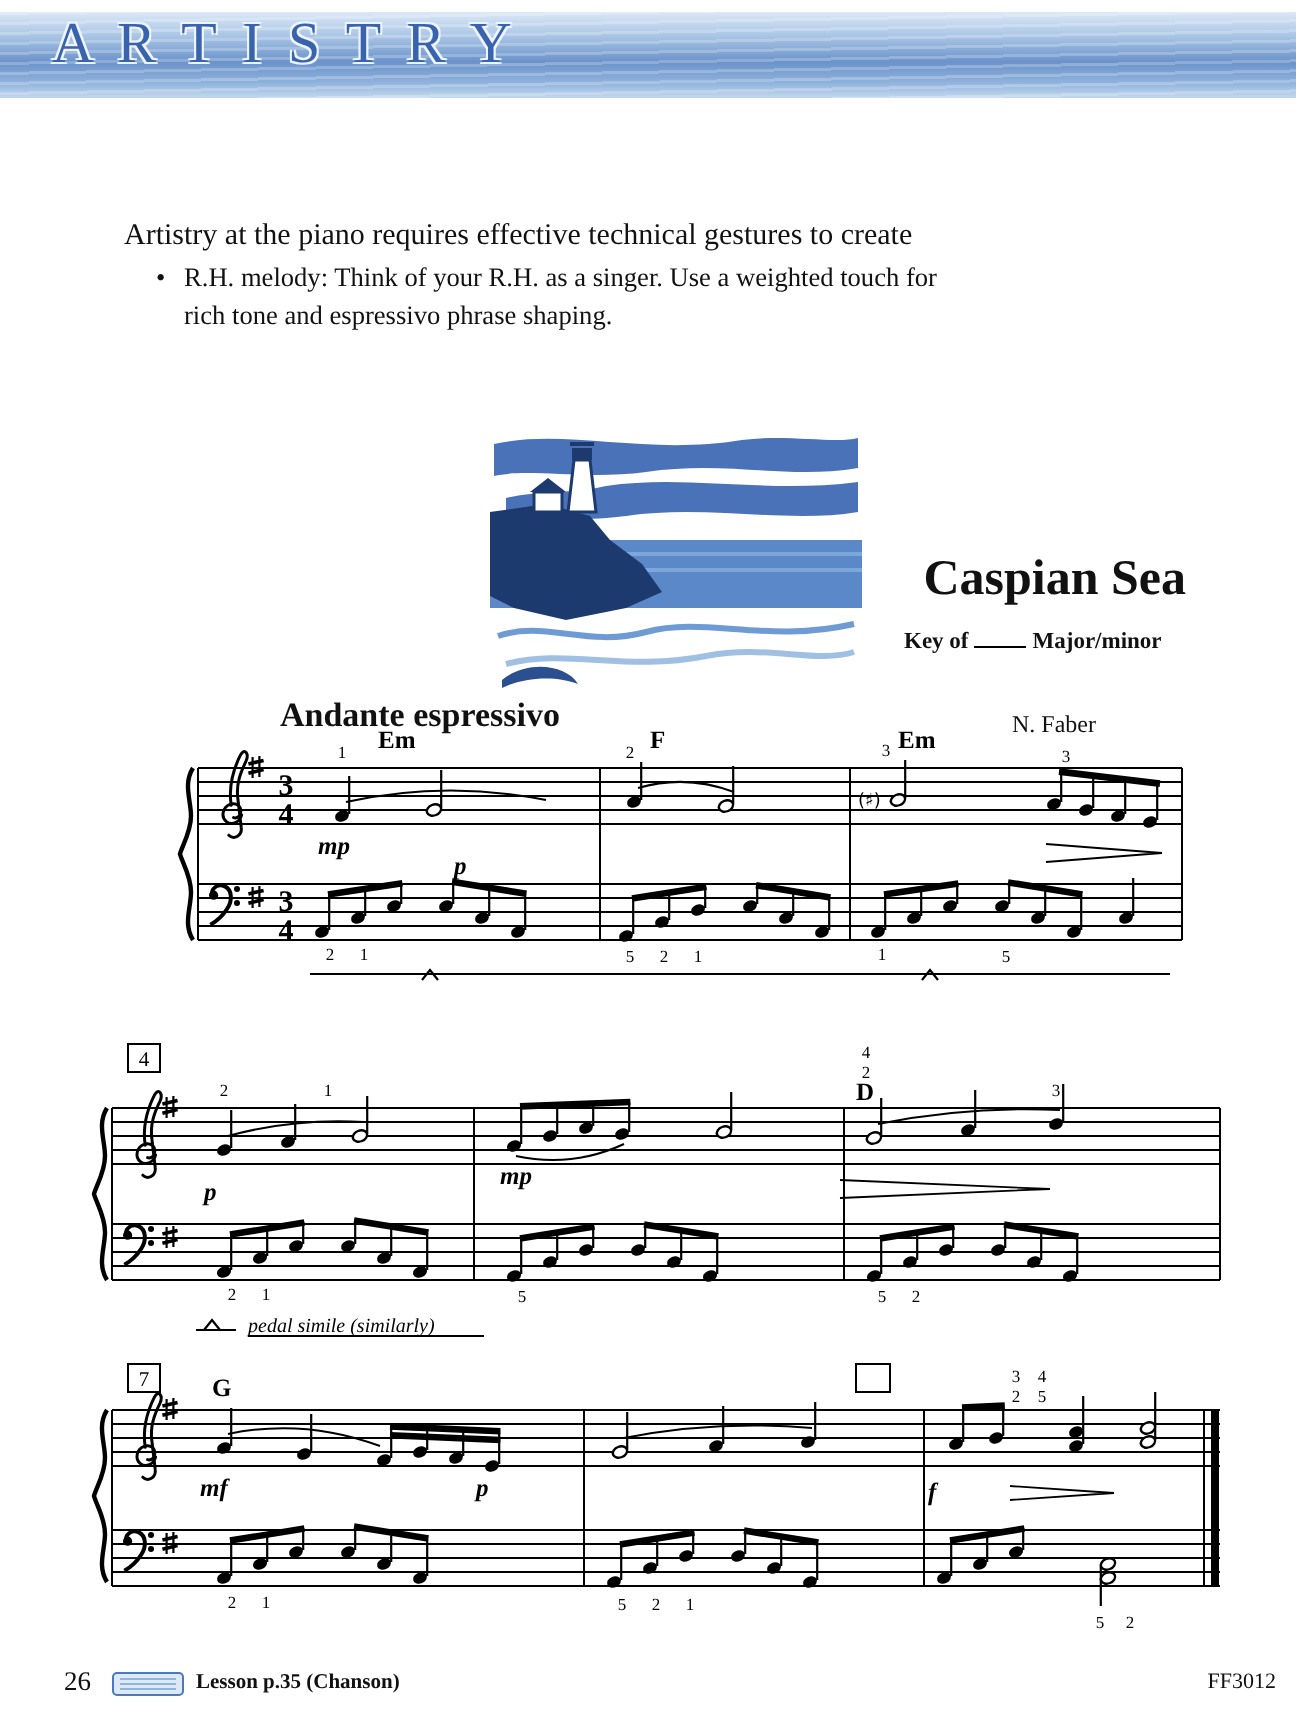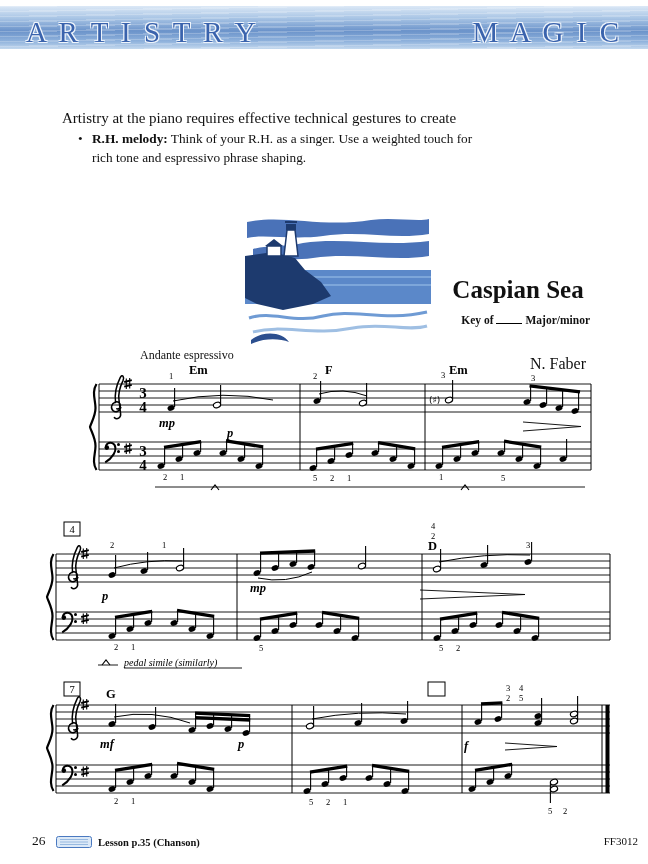--- a/index.html
+++ b/index.html
@@ -3,40 +3,40 @@
 <meta charset="utf-8">
 <style>
   *{margin:0;padding:0;box-sizing:border-box}
   html,body{background:#fff}
   body{width:648px;height:864px;font-family:"Liberation Serif",serif;color:#111}
   .page{position:relative;width:648px;height:864px;background:#fff;overflow:hidden}
 
   
   .banner{position:absolute;top:6px;left:0;width:648px;height:43px;
     background:linear-gradient(180deg,#dbe8f6 0%,#a9c5e5 28%,#6b93ca 58%,#8fb2dc 82%,#c3d8ee 100%);
-    display:flex;align-items:flex-end;justify-content:space-between;padding:0 26px;}
+    display:flex;align-items:flex-start;justify-content:space-between;padding:0 26px;}
   .banner::after{content:"";position:absolute;inset:0;
     background:repeating-linear-gradient(179deg,rgba(255,255,255,.22) 0 1.5px,rgba(255,255,255,0) 1.5px 5px);}
   .banner-word{position:relative;z-index:1;font-family:"Liberation Serif",serif;font-size:29px;color:#3a63ad;
     letter-spacing:3px;text-shadow:1px 1px 0 #eef4fb,-1px -1px 0 #eef4fb,1px -1px 0 #eef4fb,-1px 1px 0 #eef4fb;}
 
   
   .intro{position:absolute;left:62px;top:108px;width:420px;font-size:15px;line-height:1.42}
   .bullets{position:absolute;left:78px;top:130px;width:398px;font-size:13.3px;line-height:1.42;list-style:none}
   .bullet{position:relative;padding-left:14px;margin-bottom:11px}
   .bullet::before{content:"\2022";position:absolute;left:0;top:0}
-  .blabel{font-weight:700}
+  .blabel{font-weight:400}
 
   
   .illus{position:absolute;left:243px;top:212px}
-  .piece-title{position:absolute;left:443px;top:276px;width:150px;text-align:center;font-size:25px;font-weight:700}
-  .keyline{position:absolute;left:435px;top:313px;width:155px;text-align:right;font-size:11.5px;font-weight:700}
+  .piece-title{position:absolute;left:443px;top:276px;width:150px;text-align:right;font-size:25px;font-weight:700}
+  .keyline{position:absolute;left:452px;top:313px;width:155px;text-align:left;font-size:11.5px;font-weight:700}
   .key-blank{display:inline-block;width:26px;height:11px;border-bottom:1px solid #000;margin:0 3px}
-  .tempo{position:absolute;left:140px;top:348px;font-size:12px;font-weight:400}
-  .composer{position:absolute;left:530px;top:355px;font-size:16px}
+  .tempo{position:absolute;left:140px;top:348px;font-size:17px;font-weight:700}
+  .composer{position:absolute;left:506px;top:355px;font-size:12px}
 
   
   .sys{position:absolute}
   svg text{font-family:"Liberation Serif",serif;fill:#000}
   .chord{font-size:12.5px;font-weight:700}
   .dyn{font-size:12.5px;font-weight:700;font-style:italic}
   .fing{font-size:8.5px;text-anchor:middle}
   .tsig{font-size:15px;font-weight:700;text-anchor:middle}
   .mnum{font-size:10.5px;text-anchor:middle}
   .acc{font-size:9px;font-family:"DejaVu Sans",sans-serif}
@@ -44,32 +44,31 @@
   .stf{stroke:#000;stroke-width:.9;fill:none}
   .bar{stroke:#000;stroke-width:1;fill:none}
   .thin{stroke:#000;stroke-width:.9;fill:none}
   .beam{stroke:#000;stroke-width:3.3;fill:none}
   .stem{stroke:#000;stroke-width:1.1;fill:none}
   .slur{stroke:#000;stroke-width:1;fill:none}
   .mbox{fill:none;stroke:#000;stroke-width:1}
 
   
   .page-num{position:absolute;left:32px;top:833px;font-size:13.5px}
-  .lesson{position:absolute;left:56px;top:836px;display:flex;align-items:center;gap:6px}
+  .lesson{position:absolute;left:56px;top:836px;display:flex;gap:6px}
   .lesson-text{font-size:10.5px;font-weight:700}
   .catalog{position:absolute;right:10px;top:835px;font-size:11px}
 </style>
 </head>
 <body>
 
 <div class="page">
 
   <header class="banner">
     <span class="banner-word">A R T I S T R Y</span>
-    <span class="banner-word">M A G I C</span>
   </header>
 
   <div class="intro">
     <div>Artistry at the piano requires effective technical gestures to create</div>
   </div>
 
   <ul class="bullets">
     <li class="bullet">
       <span class="blabel">R.H. melody:</span><span> Think of your R.H. as a singer. Use a weighted touch for rich tone and espressivo phrase shaping.</span>
     </li>

